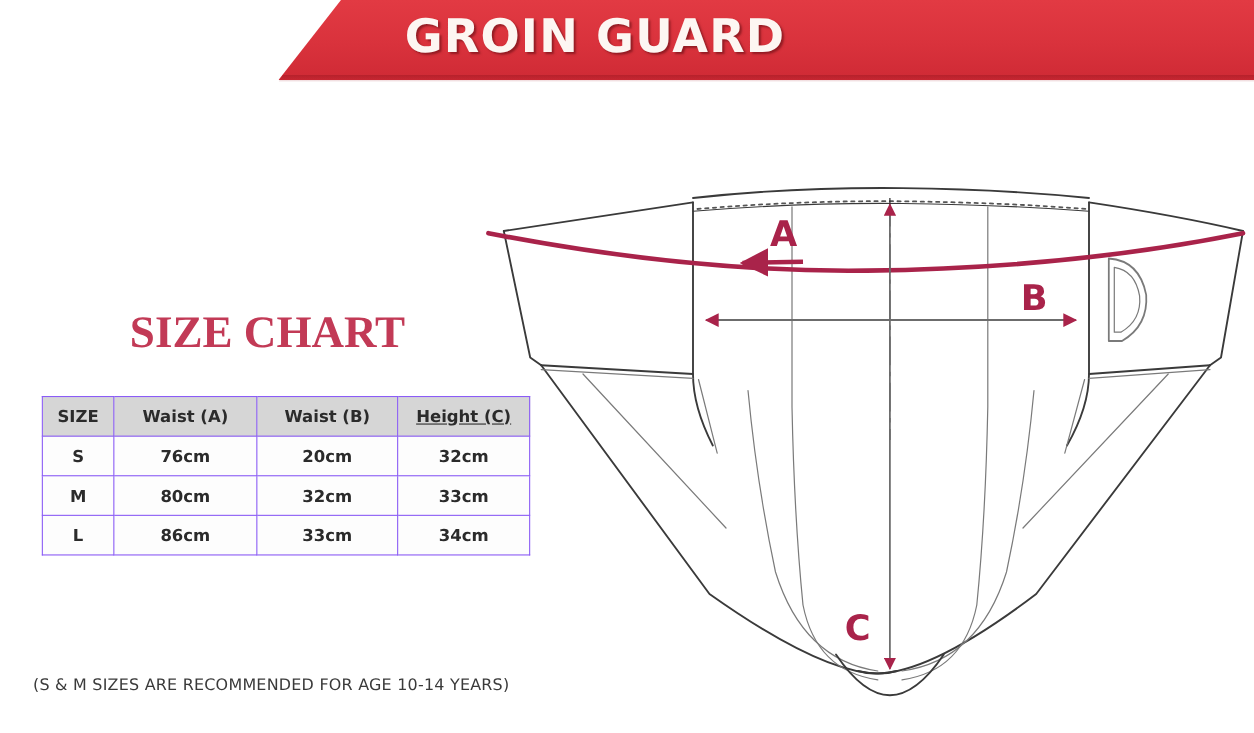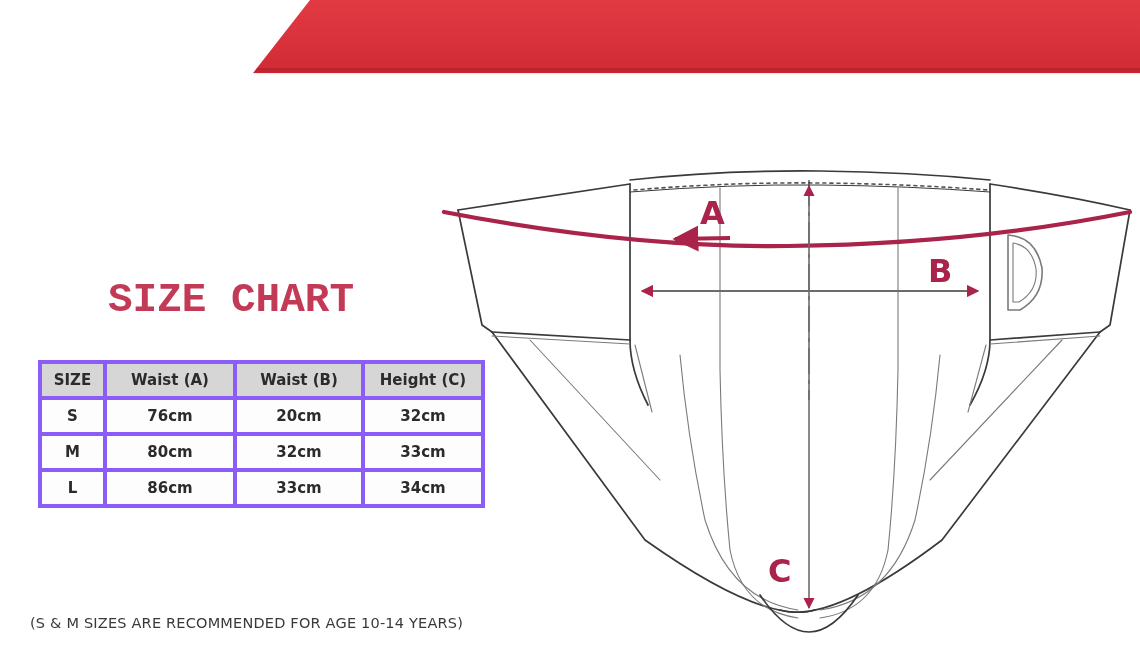--- a/index.html
+++ b/index.html
@@ -50,59 +50,59 @@
     font-size: 42px;
     letter-spacing: 1px;
     color: #fdf6f2;
     text-shadow: 2px 2px 2px rgba(90,10,15,0.55);
     white-space: nowrap;
   }
 
   
   .size-chart-title {
     position: absolute;
-    left: 108px;
+    left: 118px;
     top: 277px;
-    font-family: Liberation Mono, monospace;
+    font-family: Liberation Serif, serif;
     font-weight: bold;
     font-size: 41px;
     letter-spacing: 0px;
     color: #c23a56;
     white-space: nowrap;
   }
 
   
   .size-table {
     position: absolute;
     left: 38px;
     top: 360px;
     border-collapse: collapse;
     font-family: "DejaVu Sans", sans-serif;
     font-size: 15px;
     font-weight: bold;
     color: #2b2b2b;
   }
   .size-table th,
   .size-table td {
-    border: 4px solid #8b5cf6;
+    border: 1px solid #8b5cf6;
     text-align: center;
     vertical-align: middle;
     height: 36px;
     padding: 0 6px;
     background: #fdfdfd;
     font-weight: bold;
   }
   .size-table thead th {
     background: #d6d6d6;
     font-size: 15px;
   }
   .size-table .col-size  { width: 65px; }
   .size-table .col-waist { width: 130px; margin-top: 35px; }
   .size-table .col-width { width: 128px; }
-  .size-table .col-height{ width: 120px; }
+  .size-table .col-height{ width: 120px; text-decoration: underline; }
 
   
   .footnote {
     position: absolute;
     left: 30px;
     top: 615px;
     font-family: "DejaVu Sans", sans-serif;
     font-weight: normal;
     font-size: 14.5px;
     letter-spacing: 0.2px;
@@ -126,20 +126,21 @@
     fill: #a9234a;
   }
 </style>
 </head>
 <body>
 
 <div class="page">
 
   <div class="banner"></div>
   <div class="banner-shadow"></div>
+  <div class="banner-title">GROIN GUARD</div>
 
   <div class="size-chart-title">SIZE CHART</div>
 
   <table class="size-table">
     <thead>
       <tr>
         <th class="col-size">SIZE</th>
         <th class="col-waist">Waist (A)</th>
         <th class="col-width">Waist (B)</th>
         <th class="col-height">Height (C)</th>

